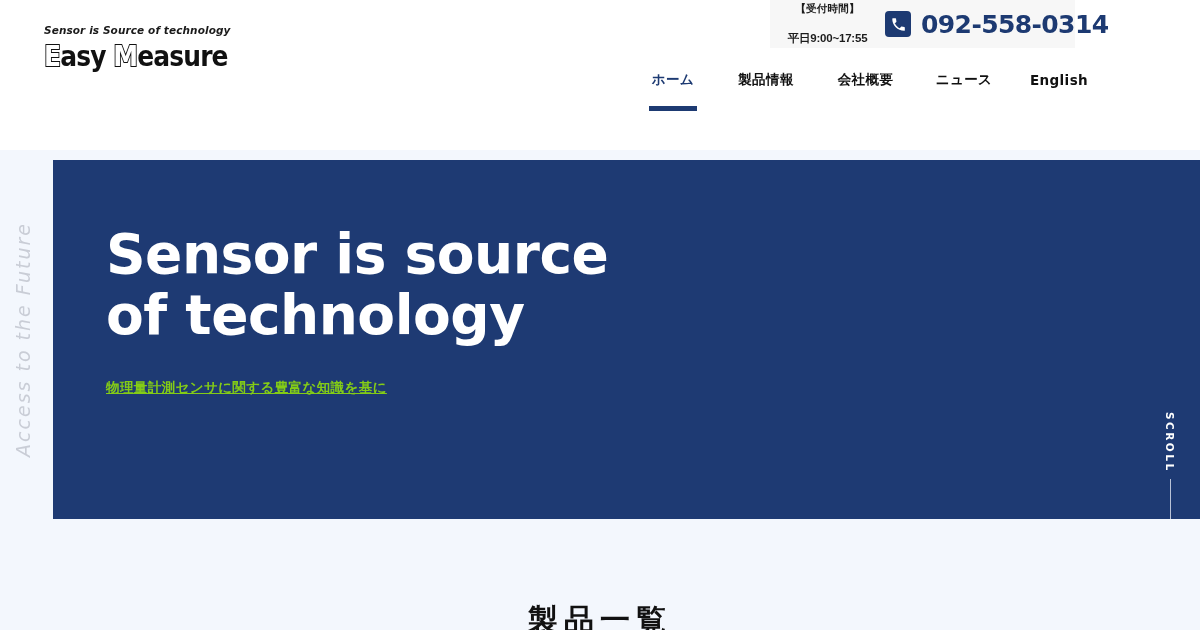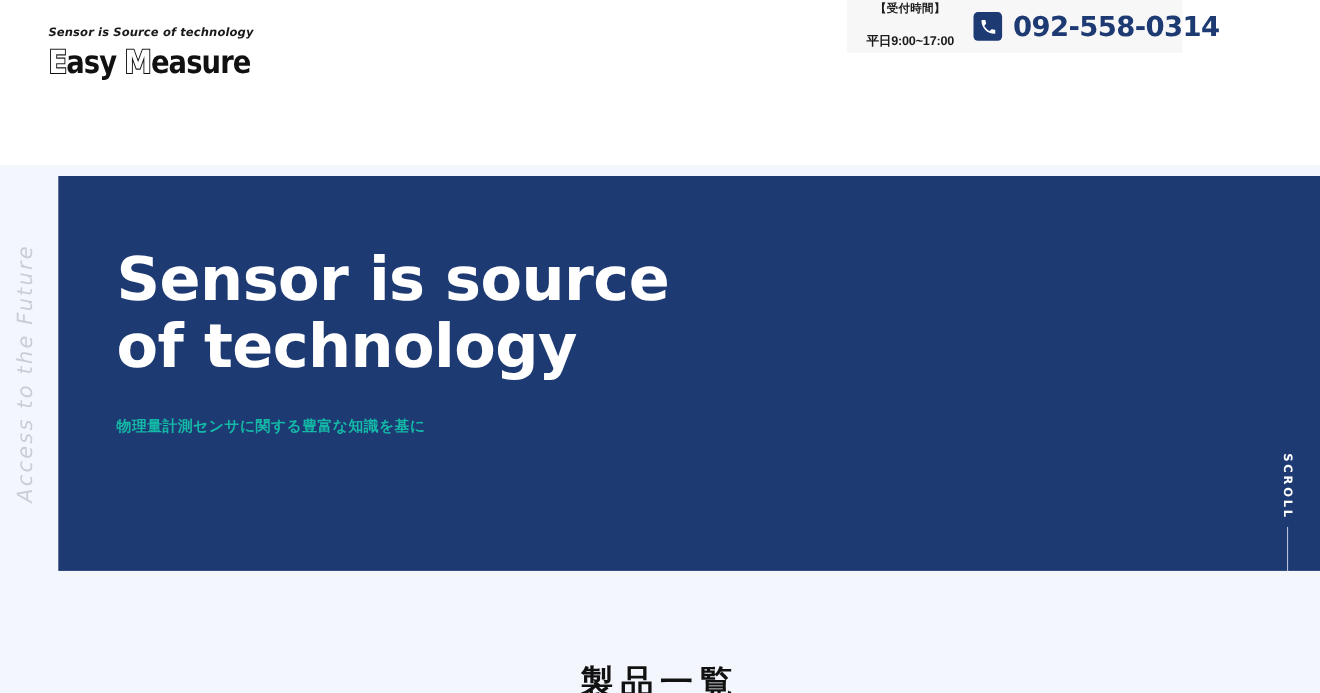--- a/index.html
+++ b/index.html
@@ -107,22 +107,23 @@
     overflow:hidden;
   }
   .hero-inner { position:absolute; left:53px; top:64px; }
   .hero-title {
     color:#fff; font-size:55px; font-weight:800; line-height:1.11;
     letter-spacing:-0.5px; max-width:560px;
     font-family:"DejaVu Sans", sans-serif;
   }
   .hero-sub { margin-top:34px; }
   .hero-sub-line {
-    color:#14b8a6; font-size:13.5px; font-weight:700; letter-spacing:0.4px;
+    color:#84cc16; font-size:13.5px; font-weight:700; letter-spacing:0.4px;
     line-height:1.2;
+    text-decoration:underline;
   }
   .hero-sub-line + .hero-sub-line { margin-top:22px; }
 
   .scroll-ind {
     position:absolute; right:24px; top:252px;
     display:flex; flex-direction:column; align-items:center;
   }
   .scroll-lbl {
     writing-mode:vertical-rl;
     font-size:10.5px; font-weight:700; color:#fff;
@@ -140,21 +141,21 @@
 </style>
 </head>
 <body>
 
 <div class="header">
 
   <div class="hours-band"></div>
 
   <div class="hours-wrap">
     <span class="hours-label">【受付時間】</span>
-    <span class="hours-value">平日9:00~17:00</span>
+    <span class="hours-value">平日9:00~17:55</span>
   </div>
 
   <a class="phone-wrap" href="#" style="text-decoration:none;">
     <span class="phone-icon">
       <svg viewBox="0 0 24 24" fill="#ffffff" aria-hidden="true">
         <path d="M6.6 10.8c1.6 3.1 4.1 5.6 7.2 7.2l2.4-2.4c.3-.3.7-.4 1.1-.3 1.2.4 2.5.6 3.8.6.6 0 1 .4 1 1V21c0 .6-.4 1-1 1C10.6 22 2 13.4 2 2.9c0-.6.4-1 1-1h4.1c.6 0 1 .4 1 1 0 1.3.2 2.6.6 3.8.1.4 0 .8-.3 1.1l-2.8 3z"></path>
       </svg>
     </span>
     <span class="phone-number">092-558-0314</span>
   </a>
@@ -164,20 +165,37 @@
     <div class="logo-tag">Sensor is Source of technology</div>
     <div class="logo-mark">
       <span class="logo-cap">E</span>
         <span class="logo-rest">asy</span>
         <span class="logo-sp"></span>
         <span class="logo-cap">M</span>
         <span class="logo-rest">easure</span>
     </div>
   </div>
 
+  <nav class="nav">
+    <div class="nav-item ni-0 active">
+      <span class="lbl">ホーム</span>
+    </div>
+    <div class="nav-item ni-1">
+      <span class="lbl">製品情報</span>
+    </div>
+    <div class="nav-item ni-2">
+      <span class="lbl">会社概要</span>
+    </div>
+    <div class="nav-item ni-3">
+      <span class="lbl">ニュース</span>
+    </div>
+    <div class="nav-item ni-4">
+      <span class="lbl">English</span>
+    </div>
+  </nav>
 </div>
 
 <div class="side-text">Access to the Future</div>
 
 <section class="hero">
   <div class="hero-inner">
     <h1 class="hero-title">Sensor is source of technology</h1>
     <div class="hero-sub">
       <div class="hero-sub-line">物理量計測センサに関する豊富な知識を基に</div>
     </div>

